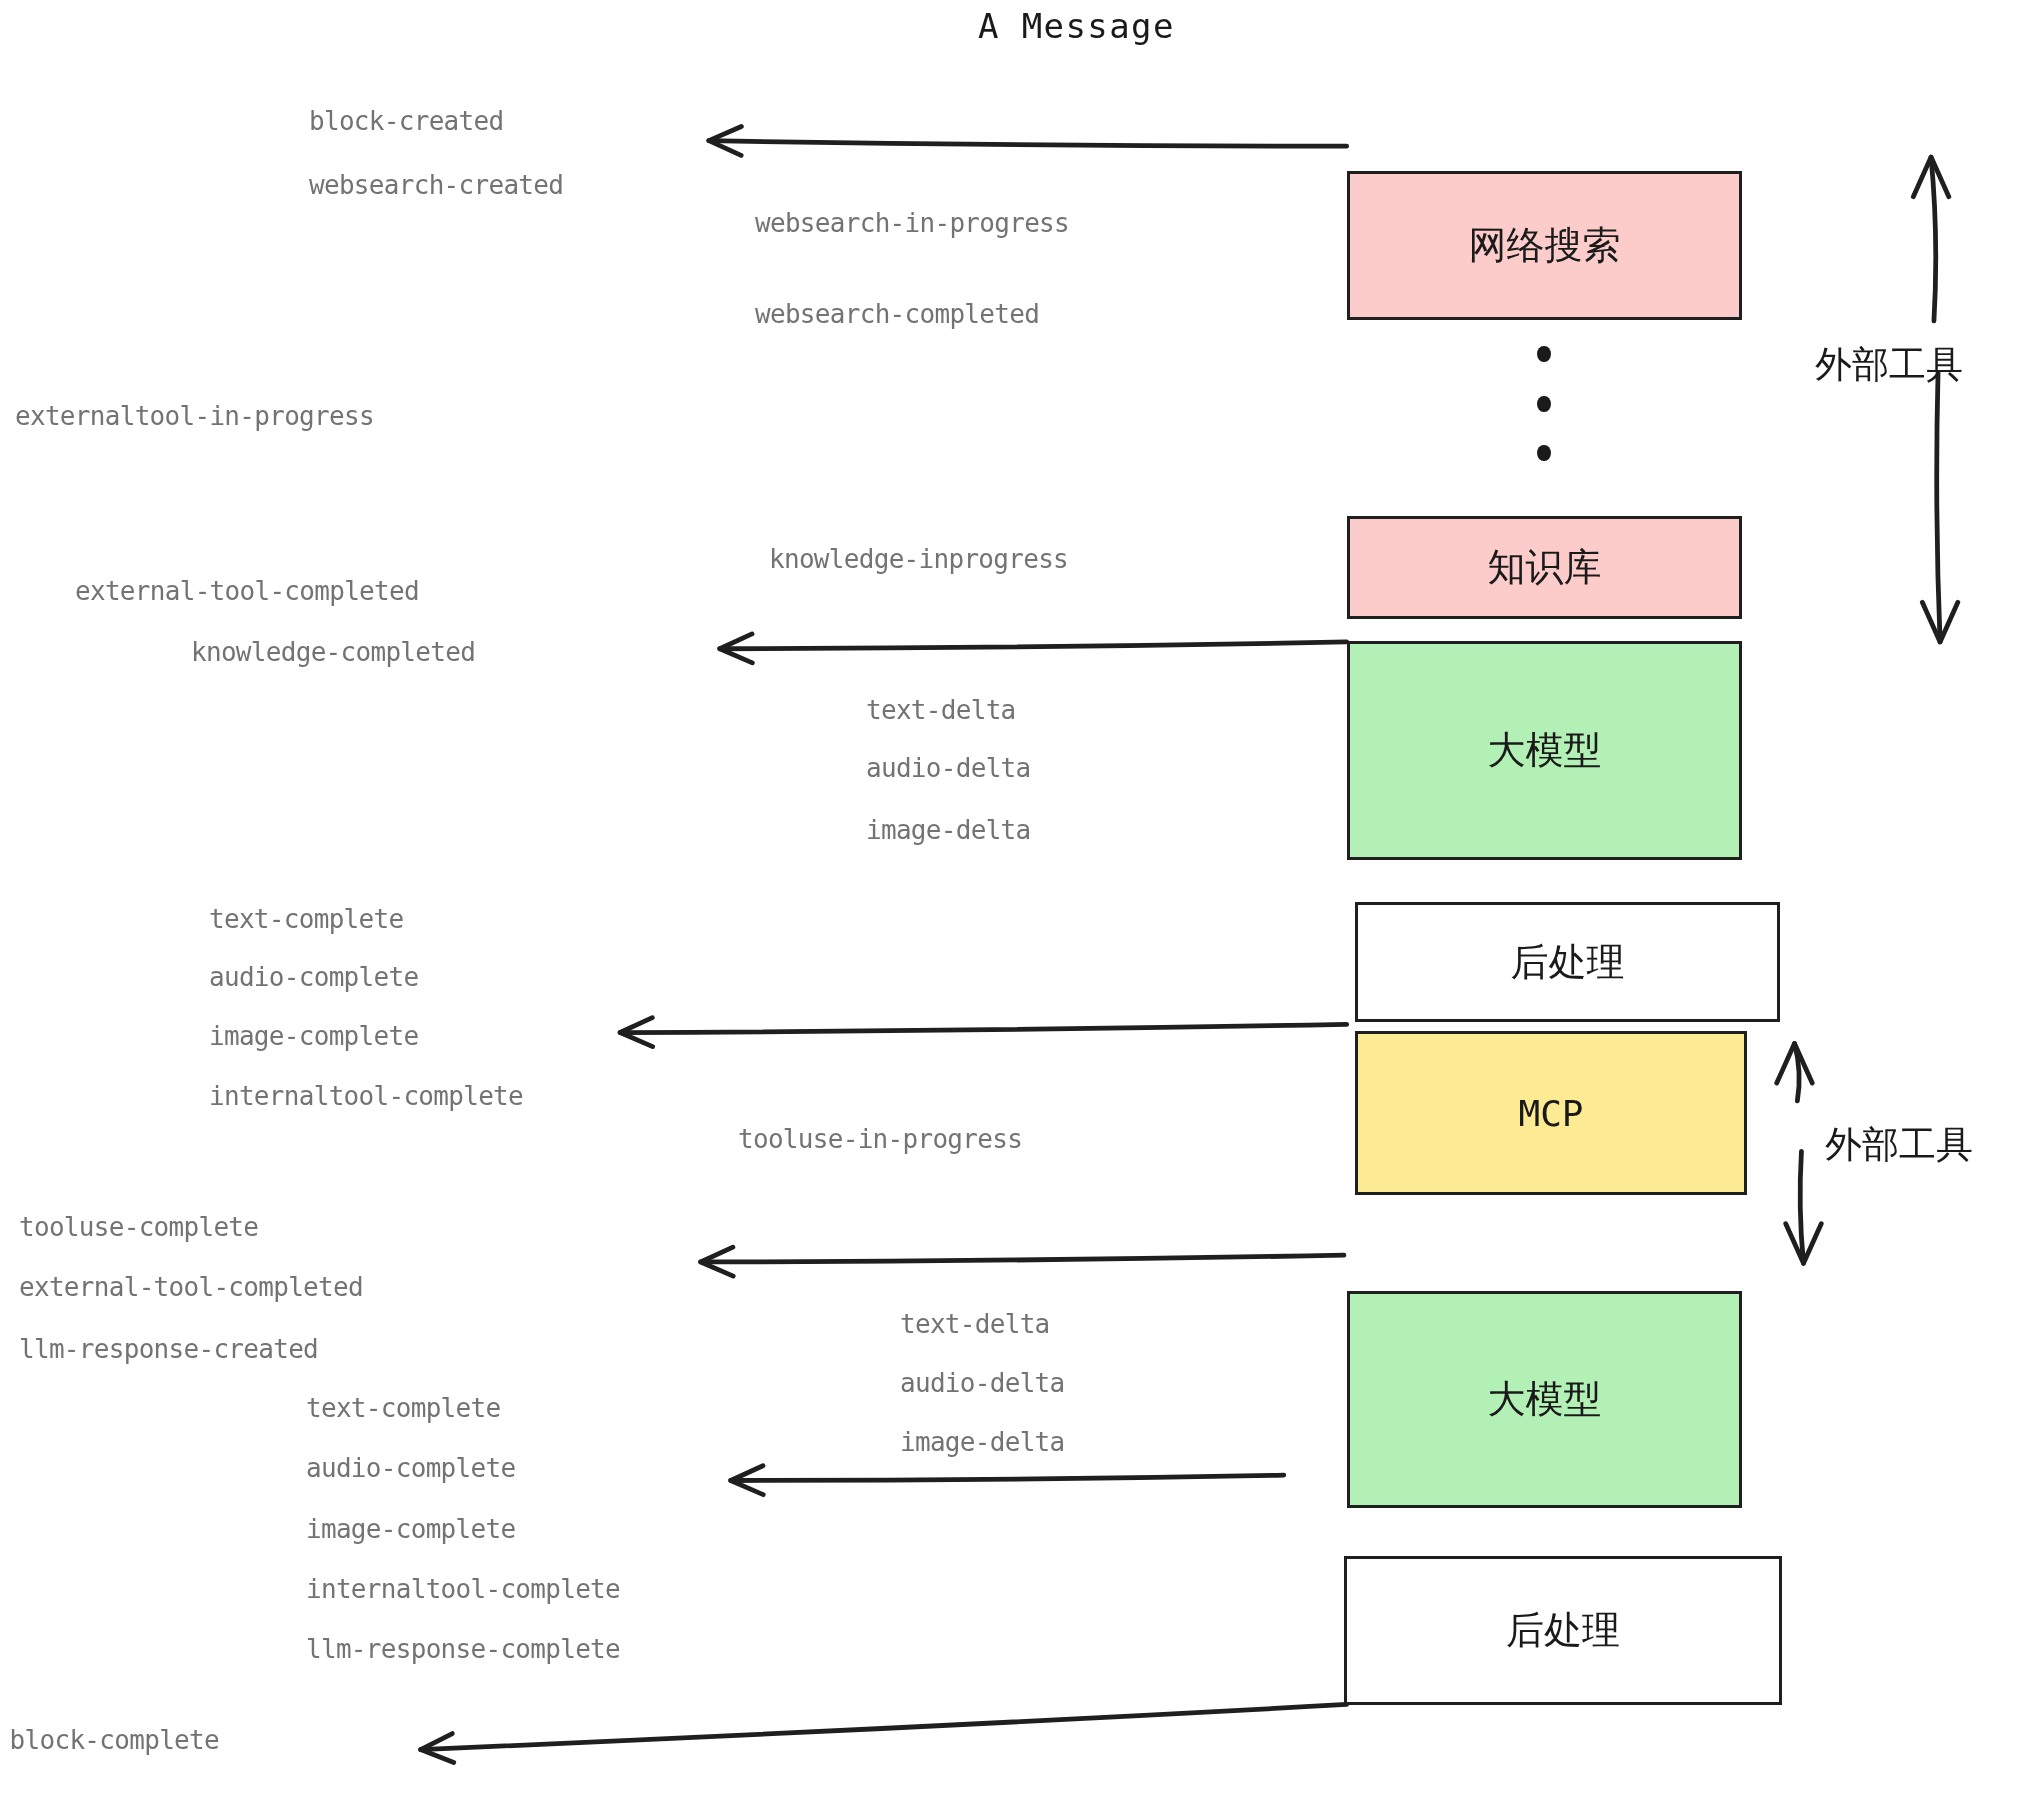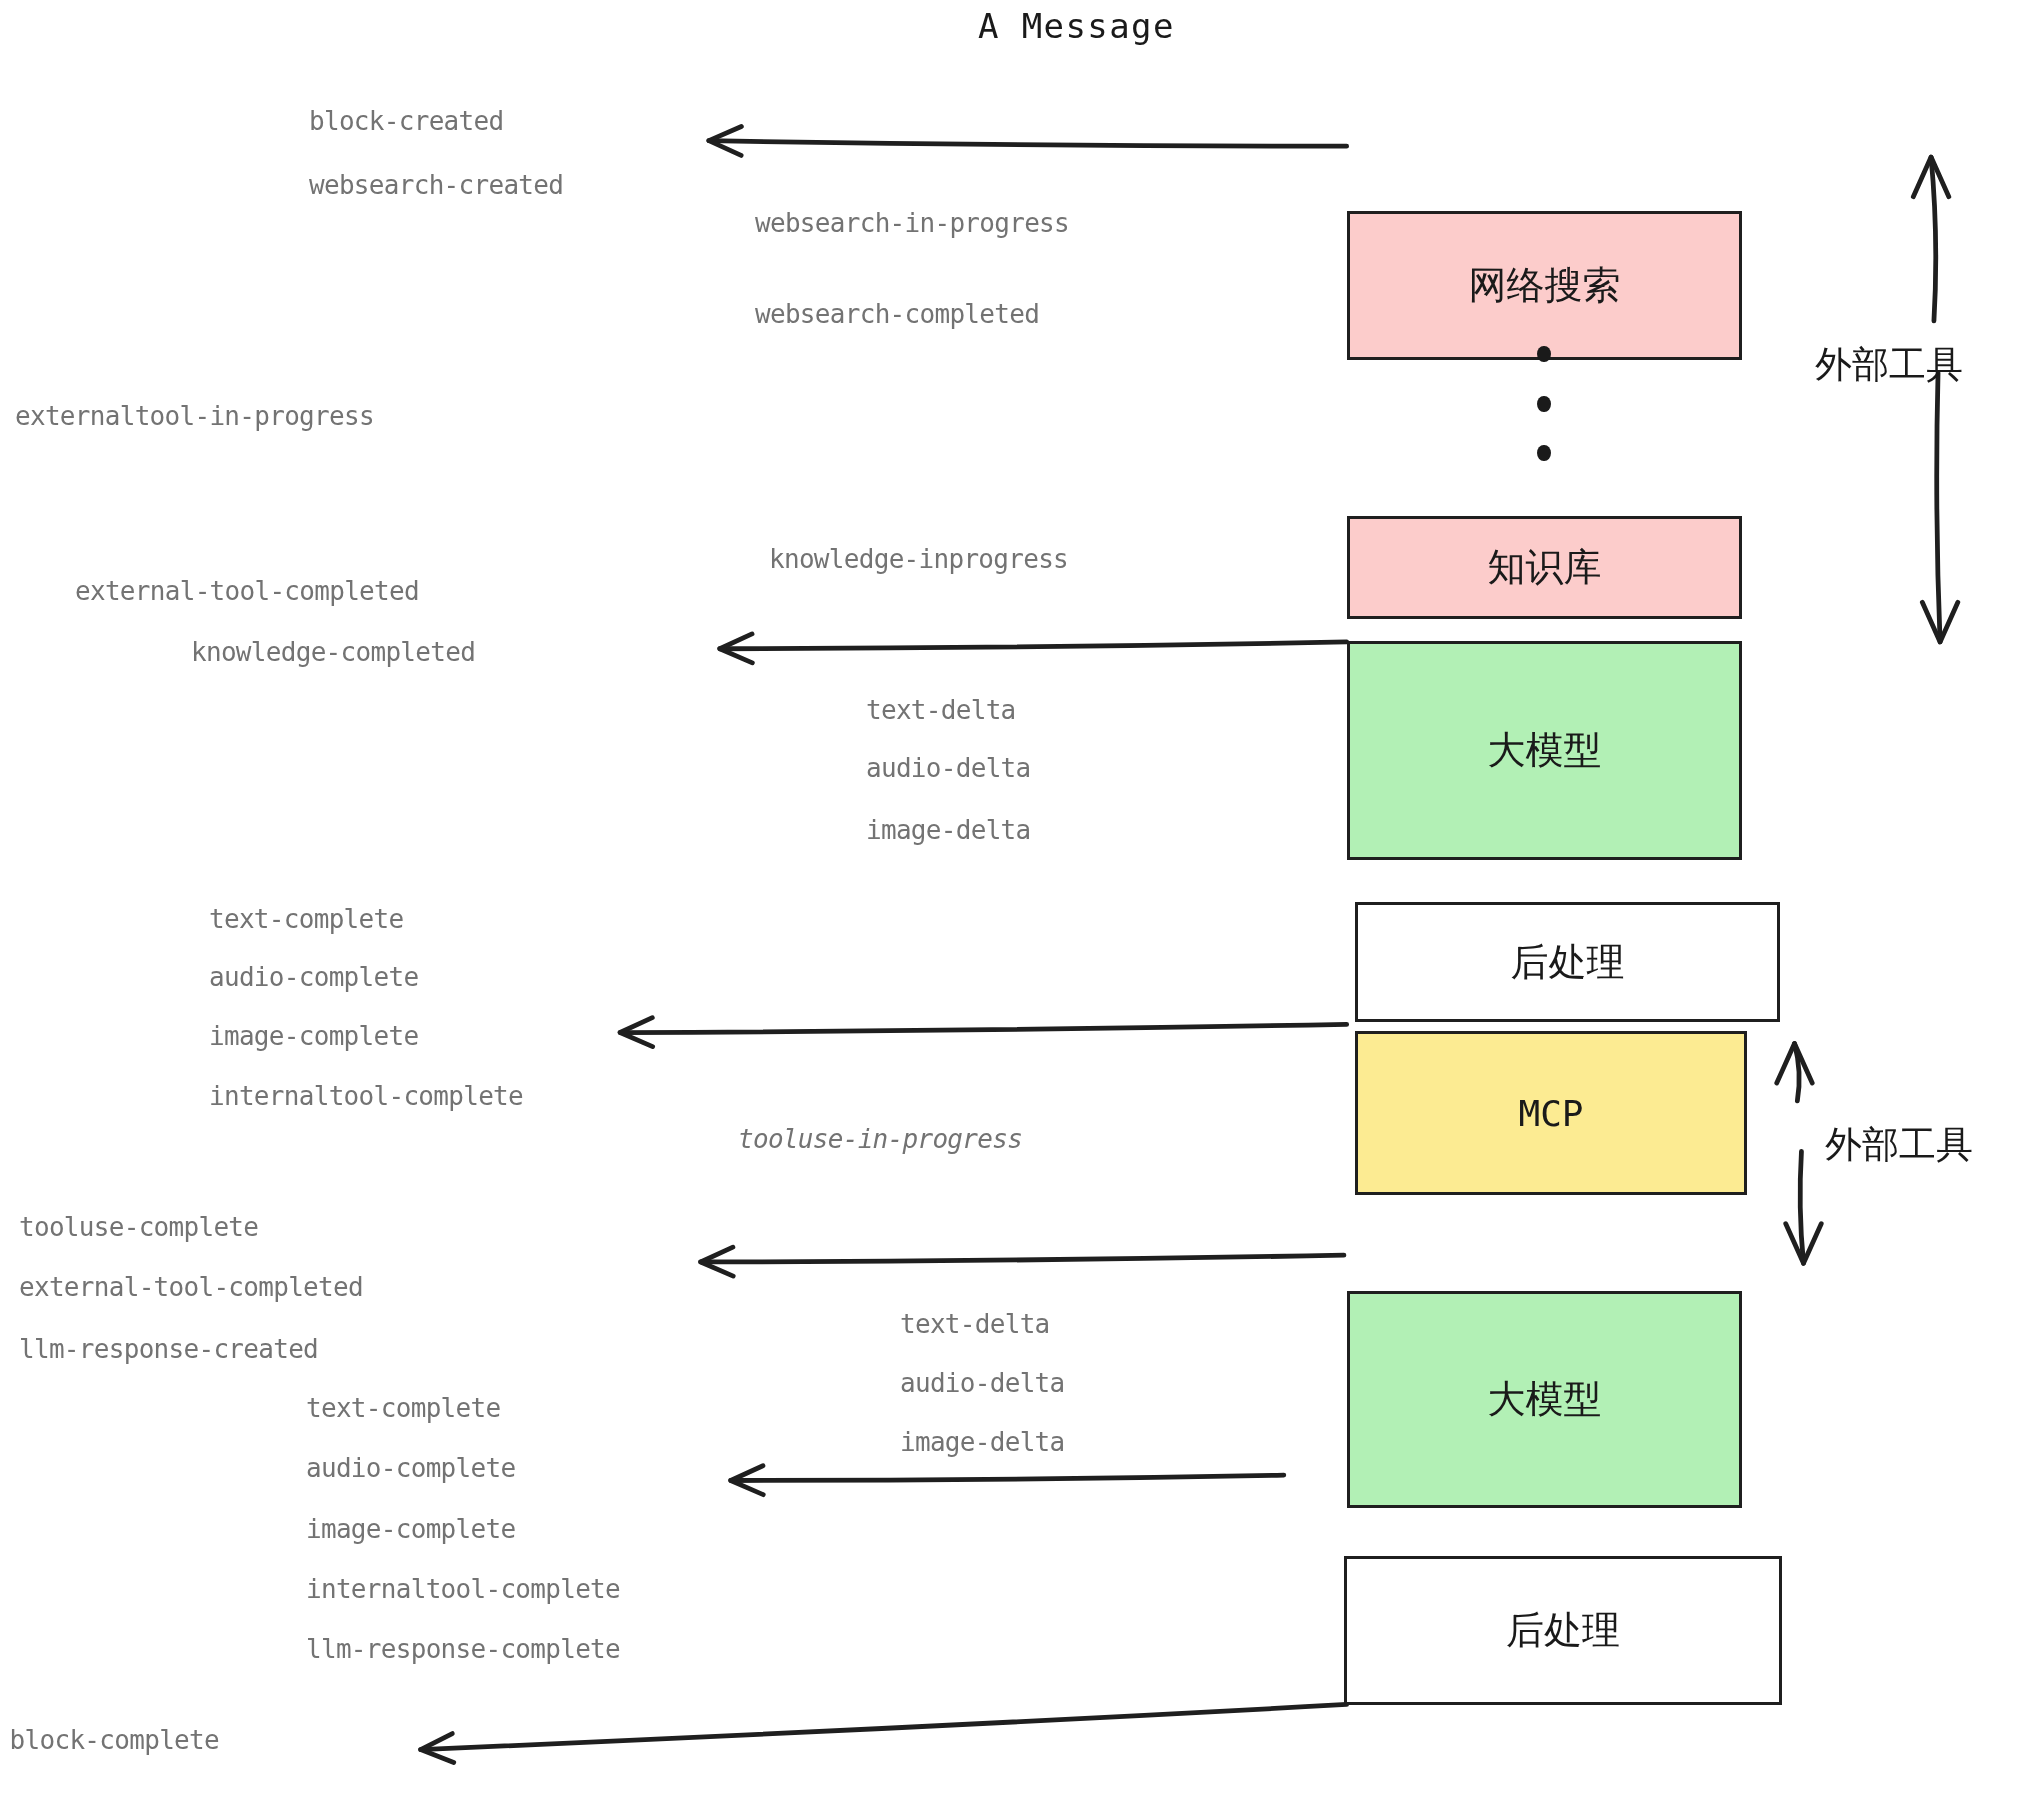--- a/index.html
+++ b/index.html
@@ -119,21 +119,21 @@
           <path d="M 2601.8 1586 L 2627.8 1528 L 2653.8 1586"></path>
         </g>
         <g>
           <path d="M 2638 1686 Q 2633 1768 2641 1850"></path>
           <path d="M 2615 1792 L 2641 1850 L 2667 1792"></path>
         </g>
       </g>
   </svg>
 
   <div id="node-layer">
-      <div class="nodebox" style="left: 1347px; top: 171px; width: 395px; height: 149px; background: rgb(252, 204, 203); border-color: rgb(31, 31, 31); margin-top: 40px;">
+      <div class="nodebox" style="left: 1347px; top: 171px; width: 395px; height: 149px; background: rgb(252, 204, 203); border-color: rgb(31, 31, 31);">
         <span>网络搜索</span>
       </div>
       <div class="nodebox" style="left: 1347px; top: 516px; width: 395px; height: 103px; background: rgb(252, 204, 203); border-color: rgb(31, 31, 31);">
         <span>知识库</span>
       </div>
       <div class="nodebox" style="left: 1347px; top: 641px; width: 395px; height: 219px; background: rgb(178, 240, 181); border-color: rgb(31, 31, 31);">
         <span>大模型</span>
       </div>
       <div class="nodebox" style="left: 1355px; top: 902px; width: 425px; height: 120px; background: rgb(255, 255, 255); border-color: rgb(31, 31, 31);">
         <span>后处理</span>
@@ -157,21 +157,21 @@
       <div class="evt" style="left: 769px; top: 546px;">knowledge-inprogress</div>
       <div class="evt" style="left: 75px; top: 578px;">external-tool-completed</div>
       <div class="evt" style="left: 191px; top: 639px;">knowledge-completed</div>
       <div class="evt" style="left: 866px; top: 697px;">text-delta</div>
       <div class="evt" style="left: 866px; top: 755px;">audio-delta</div>
       <div class="evt" style="left: 866px; top: 817px;">image-delta</div>
       <div class="evt" style="left: 209px; top: 906px;">text-complete</div>
       <div class="evt" style="left: 209px; top: 964px;">audio-complete</div>
       <div class="evt" style="left: 209px; top: 1023px;">image-complete</div>
       <div class="evt" style="left: 209px; top: 1083px;">internaltool-complete</div>
-      <div class="evt" style="left: 738px; top: 1126px; font-style: italic;">tooluse-in-progress</div>
+      <div class="evt" style="left: 738px; top: 1126px;">tooluse-in-progress</div>
       <div class="evt" style="left: 19px; top: 1214px;">tooluse-complete</div>
       <div class="evt" style="left: 19px; top: 1274px;">external-tool-completed</div>
       <div class="evt" style="left: 19px; top: 1336px;">llm-response-created</div>
       <div class="evt" style="left: 900px; top: 1311px;">text-delta</div>
       <div class="evt" style="left: 900px; top: 1370px;">audio-delta</div>
       <div class="evt" style="left: 900px; top: 1429px;">image-delta</div>
       <div class="evt" style="left: 306px; top: 1395px;">text-complete</div>
       <div class="evt" style="left: 306px; top: 1455px;">audio-complete</div>
       <div class="evt" style="left: 306px; top: 1516px;">image-complete</div>
       <div class="evt" style="left: 306px; top: 1576px;">internaltool-complete</div>

